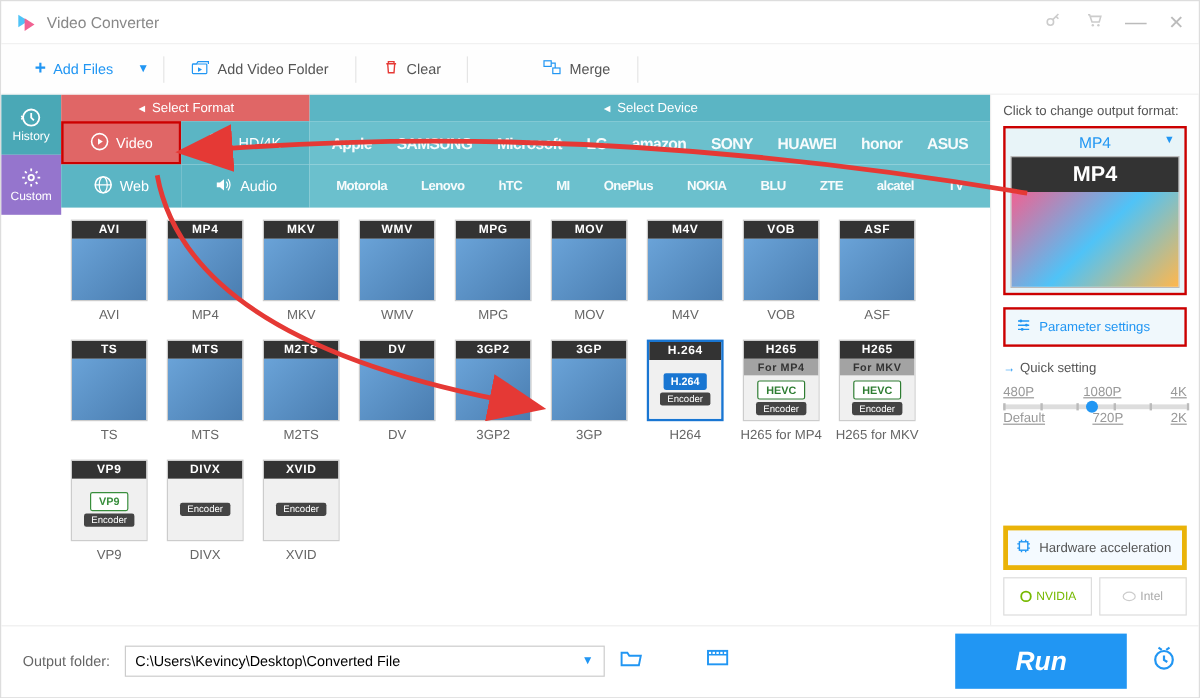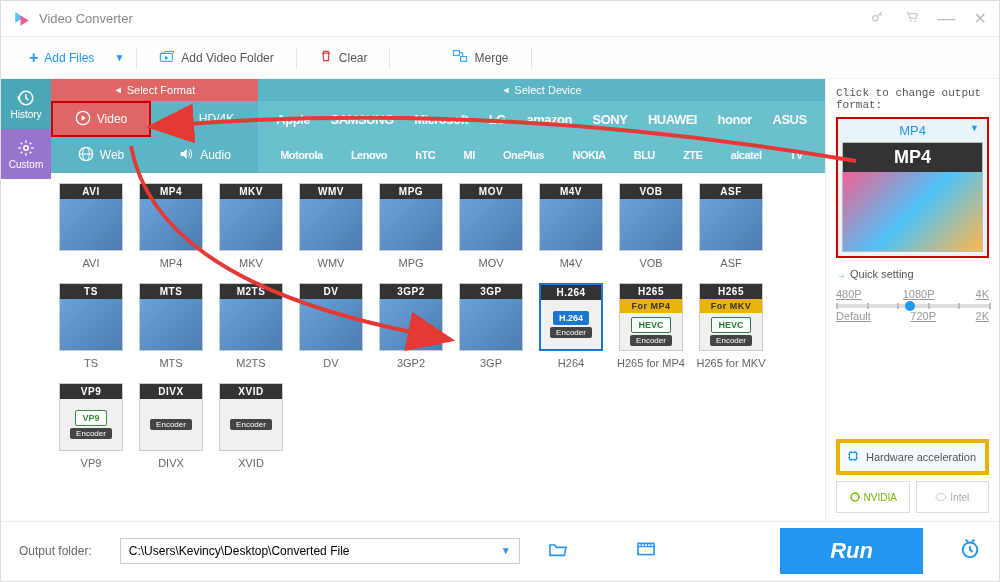--- a/index.html
+++ b/index.html
@@ -49,32 +49,32 @@
 .brand-strip { flex: 1; background: #6bc0cd; display: flex; align-items: center; justify-content: space-around; padding: 0 8px; }
 .brand { color: #fff; font-size: 13px; font-weight: bold; opacity: 0.95; letter-spacing: -0.5px; font-family: Arial, sans-serif;}
 .brand.small { font-size: 11px; }
 
 
 .format-grid { padding: 10px 0 0 0; display: flex; flex-wrap: wrap; gap: 0; }
 .fmt-item { width: 80px; height: 98px; display: flex; flex-direction: column; align-items: center; cursor: pointer; margin-bottom: 2px;}
 .fmt-icon { width: 64px; height: 68px; border: 1px solid #ccc; background: #fff; position: relative; display: flex; flex-direction: column; overflow: hidden; }
 .fmt-icon.selected { border: 2px solid #1976d2; }
 .fmt-badge { background: #333; color: #fff; font-size: 10px; font-weight: bold; text-align: center; padding: 2px 0; letter-spacing: 0.5px;}
-.fmt-badge.light { background: #eab308; color: #333; font-size: 9px;}
+.fmt-badge.light { background: #a3a3a3; color: #333; font-size: 9px;}
 .fmt-body { flex: 1; background: linear-gradient(135deg, #6aa3d8, #4a7db0); position: relative; }
 .fmt-body.enc { background: #f0f0f0; display:flex; flex-direction:column; align-items:center; justify-content:center; gap:2px;}
 .fmt-body .enc-label { background:#444; color:#fff; font-size:8px; padding:1px 6px; border-radius:2px;}
 .fmt-body .codec { background:#1976d2; color:#fff; font-size:9px; padding:2px 6px; border-radius:2px; font-weight:bold;}
 .fmt-body .codec.hevc { background:#fff; color:#2e7d32; border:1px solid #2e7d32;}
 .fmt-body .codec.vp9 { background:#fff; color:#388e3c; border:1px solid #388e3c; font-weight:bold;}
 .fmt-label { font-size: 11px; color: #666; margin-top: 6px; text-align: center; }
 
 
 .right-panel { width: 174px; border-left: 1px solid #eee; padding: 8px 10px; display: flex; flex-direction: column; }
-.right-panel .click-label { font-size: 11px; color: #555; margin-bottom: 6px; font-family: Liberation Mono, monospace; }
+.right-panel .click-label { font-size: 11px; color: #555; margin-bottom: 6px; }
 .output-preview { border: 2px solid #c00; padding: 4px; background: #e8f4f8; margin-bottom: 10px; }
 .output-preview .fmt-name { color: #2196F3; font-size: 13px; text-align: center; margin-bottom: 4px; position: relative;}
 .output-preview .fmt-name::after { content: "▼"; position: absolute; right: 4px; font-size: 9px; color: #2196F3;}
 .output-preview .big-icon { width: 100%; height: 110px; border: 1px solid #bbb; background: #fff; display: flex; flex-direction: column; }
 .output-preview .big-icon .big-badge { background: #333; color: #fff; font-weight: bold; text-align: center; padding: 4px; font-size: 18px; }
 .output-preview .big-icon .big-body { flex: 1; background: linear-gradient(135deg, #f06292, #4fc3f7, #ffb74d); }
 .param-btn { border: 2px solid #c00; padding: 6px 8px; font-size: 11px; color: #2196F3; display: flex; align-items: center; gap: 6px; cursor: pointer; margin-bottom: 12px; background: #f0f8fc;}
 .quick-setting { margin-bottom: 10px; }
 .quick-setting .qs-label { font-size: 11px; color: #555; margin-bottom: 8px; display:flex; align-items:center; gap:4px;}
 .quick-setting .qs-label::before { content:"→"; color:#2196F3; font-size:10px;}
@@ -82,21 +82,21 @@
 .slider .dot { position: absolute; width: 2px; height: 6px; background: #bbb; top: -1px;}
 .slider .handle { position: absolute; width: 10px; height: 10px; background: #2196F3; border-radius: 50%; top: -3px; left: 45%; }
 .slider-labels { display: flex; justify-content: space-between; font-size: 11px; color: #999; text-decoration: underline; }
 .hw-accel { border: 4px solid #eab308; padding: 6px; font-size: 11px; color: #555; display: flex; align-items: center; gap: 6px; cursor: pointer; margin-top: auto; background:#f4faff;}
 .gpu-row { display: flex; gap: 6px; margin-top: 6px; }
 .gpu-chip { border: 1px solid #ddd; padding: 9px 8px; font-size: 10px; flex: 1; text-align: center; display:flex; align-items:center; justify-content:center; gap:3px;}
 .gpu-chip.nvidia { color: #76b900; }
 .gpu-chip.intel { color: #aaa; }
 
 
-.bottom { height: 58px; border-top: 1px solid #eee; display: flex; align-items: center; padding: 0 18px; gap: 28px; }
+.bottom { height: 58px; border-top: 1px solid #eee; display: flex; align-items: center; padding: 0 18px; gap: 12px; }
 .bottom .of-label { font-size: 12px; color: #666; }
 .bottom .of-input { height: 26px; border: 1px solid #ccc; padding: 0 8px; font-size: 12px; background: #fff; width: 400px; display:flex; align-items:center; justify-content:space-between;}
 .bottom .of-input span:last-child{ color:#2196F3; font-size:10px;}
 .bottom .icon-btn { color: #2196F3; cursor: pointer; font-size:16px;}
 .run-btn { background: #2196F3; color: #fff; font-size: 22px; font-weight: 700; padding: 10px 50px; border: none; cursor: pointer; margin-left: auto; font-style: italic;}
 .clock-btn { color: #2196F3; font-size: 20px; cursor: pointer; margin-left: 8px;}
 
 
 .arrow-overlay { position: absolute; top: 0; left: 0; width: 1000px; height: 582px; pointer-events: none; z-index: 100; }
 
@@ -433,20 +433,29 @@
   </div>
 
   <div class="right-panel">
     <div class="click-label">Click to change output format:</div>
     <div class="output-preview">
       <div class="fmt-name">MP4</div>
       <div class="big-icon">
         <div class="big-badge">MP4</div>
         <div class="big-body"></div>
       </div>
+    </div>
+    <div class="param-btn">
+      <span><svg width="14" height="14" viewBox="0 0 24 24">
+            <path d="M4 6 L20 6 M4 12 L20 12 M4 18 L20 18" stroke="#2196F3" stroke-width="2"></path>
+            <circle cx="8" cy="6" r="2" fill="#2196F3"></circle>
+            <circle cx="16" cy="12" r="2" fill="#2196F3"></circle>
+            <circle cx="10" cy="18" r="2" fill="#2196F3"></circle>
+          </svg></span>
+      <span>Parameter settings</span>
     </div>
     <div class="quick-setting">
       <div class="qs-label">Quick setting</div>
       <div class="slider-labels" id="res-top">
           <span>480P</span>
           <span>1080P</span>
           <span>4K</span>
         </div>
       <div class="slider">
         <div class="dot" style="left:0%"></div>

